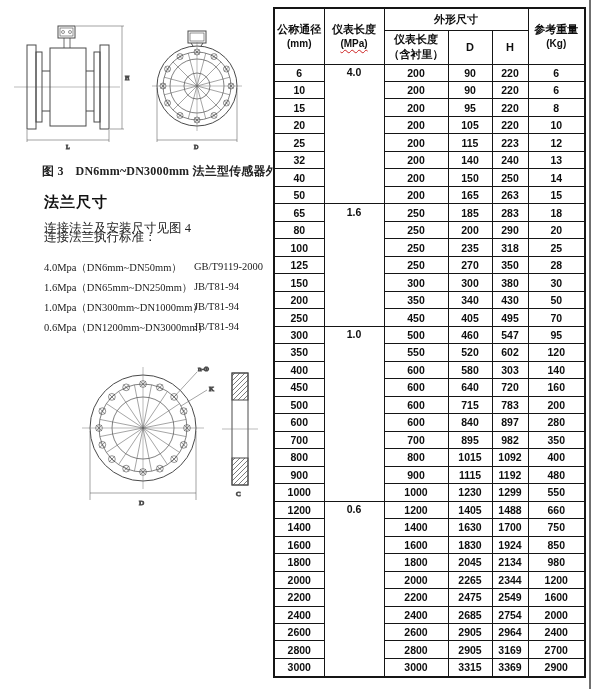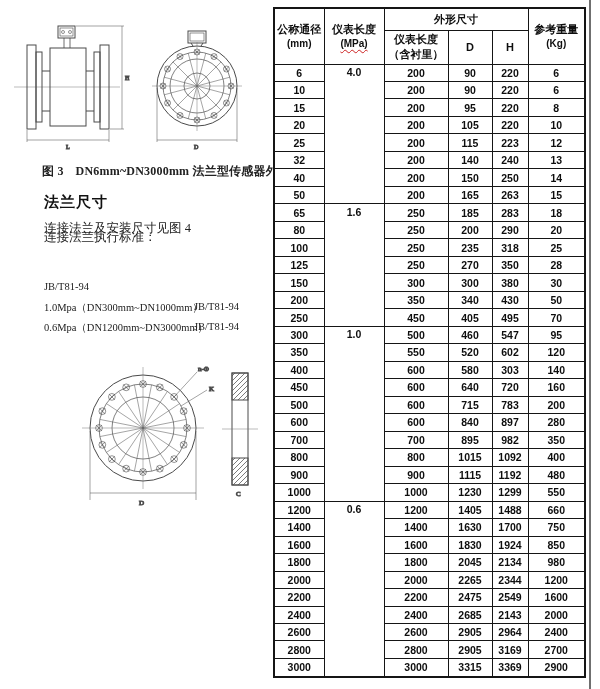--- a/index.html
+++ b/index.html
@@ -144,21 +144,26 @@
         <text x="194" y="131" font-size="6">D</text>
       </g>
     </svg>
     <div class="fig-caption fig3-caption">
       <span class="pfx">图 3</span><span>DN6mm~DN3000mm 法兰型传感器外形图</span>
     </div>
 
     <h2 class="sec-heading">法兰尺寸</h2>
     <div class="tline tline1">连接法兰及安装尺寸见图 4</div>
     <div class="tline tline2">连接法兰执行标准：</div>
+    <div class="spec spec0">
+      <span class="s-left">4.0Mpa（DN6mm~DN50mm）</span>
+      <span>GB/T9119-2000</span>
+    </div>
     <div class="spec spec1">
+      <span class="s-left">1.6Mpa（DN65mm~DN250mm）</span>
       <span>JB/T81-94</span>
     </div>
     <div class="spec spec2">
       <span class="s-left">1.0Mpa（DN300mm~DN1000mm）</span>
       <span>JB/T81-94</span>
     </div>
     <div class="spec spec3">
       <span class="s-left">0.6Mpa（DN1200mm~DN3000mm）</span>
       <span>JB/T81-94</span>
     </div>
@@ -511,21 +516,21 @@
           <td>2200</td>
           <td>2200</td>
           <td>2475</td>
           <td>2549</td>
           <td>1600</td>
         </tr>
         <tr>
           <td>2400</td>
           <td>2400</td>
           <td>2685</td>
-          <td>2143</td>
+          <td>2754</td>
           <td>2000</td>
         </tr>
         <tr>
           <td>2600</td>
           <td>2600</td>
           <td>2905</td>
           <td>2964</td>
           <td>2400</td>
         </tr>
         <tr>

